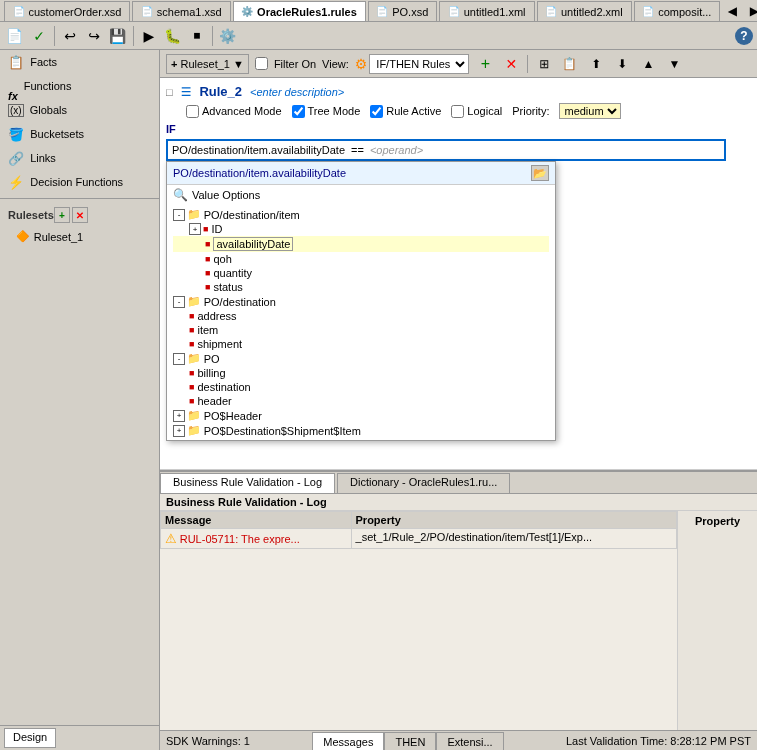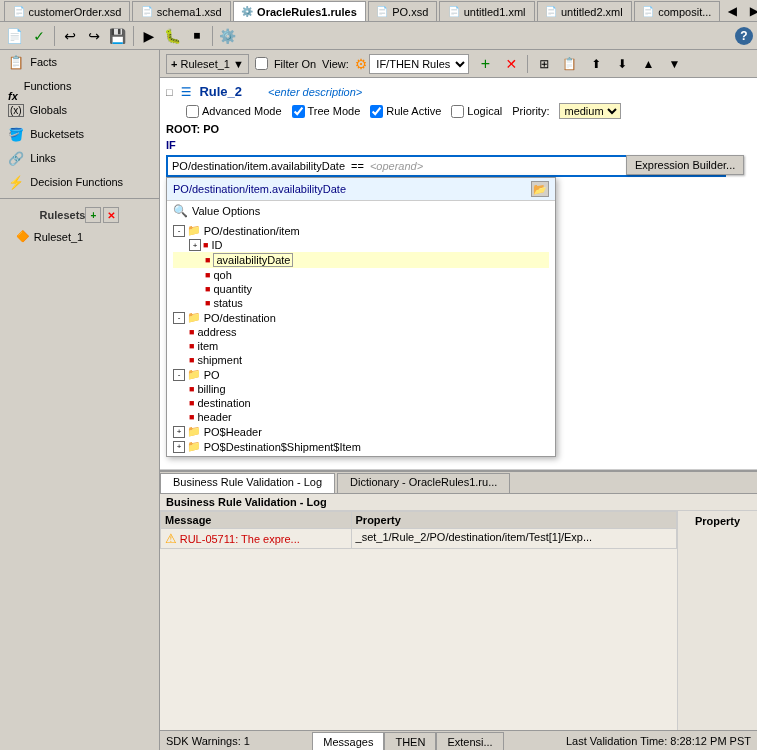--- a/index.html
+++ b/index.html
@@ -84,21 +84,21 @@
     }
     .sidebar-icon { margin-right: 6px; font-size: 13px; }
     
     .sidebar-section-header {
       padding: 4px 8px;
       font-weight: bold;
       font-size: 11px;
       color: #333;
       display: flex;
       align-items: center;
-      justify-content: center;
+      justify-content: flex-start;
     }
     .sidebar-section-buttons { display: flex; gap: 2px; }
     .sidebar-btn {
       width: 16px; height: 16px;
       background: #d4d0c8;
       border: 1px solid #999;
       display: flex; align-items: center; justify-content: center;
       cursor: pointer; font-size: 10px; font-weight: bold;
     }
     
@@ -511,20 +511,25 @@
         <div class="sidebar-btn" style="color:red;">✕</div>
       </div>
     </div>
     <div class="ruleset-item">
       <span class="ruleset-icon" style="color:#ff8800;">🔶</span>
       <span>Ruleset_1</span>
     </div>
 
     <div style="flex:1;"></div>
 
+    <div style="border-top:1px solid #999; padding:2px 0;">
+      <div class="design-tab" style="background:white; border:1px solid #999; display:inline-block; margin-left:4px; padding:2px 8px;">
+        <span>Design</span>
+      </div>
+    </div>
   </div>
 
   <div class="content-area">
 
     <div class="ruleset-header">
       <div class="ruleset-header-btn">
         <span style="font-weight:bold; margin-right:3px;">+</span>
         <span>Ruleset_1</span>
         <span style="margin-left:3px;">▼</span>
       </div>
@@ -549,21 +554,21 @@
       <div class="icon-btn">▲</div>
       <div class="icon-btn">▼</div>
     </div>
 
     <div class="rule-area">
 
       <div class="rule-header-row">
         <span style="color:#666;">□</span>
         <span style="color:#0066cc; font-size:12px;">☰</span>
         <span class="rule-name">Rule_2</span>
-        <span class="rule-desc" style="color:#0066cc;margin-left:18px;">&lt;enter description&gt;</span>
+        <span class="rule-desc" style="color:#0066cc;">&lt;enter description&gt;</span>
       </div>
 
       <div class="rule-options-row">
         <div class="checkbox-label">
           <input type="checkbox" style="">
           <label>Advanced Mode</label>
         </div>
         <div class="checkbox-label">
           <input type="checkbox" checked="" style="">
           <label>Tree Mode</label>
@@ -578,21 +583,20 @@
         </div>
         <span>Priority:</span>
         <select style="font-size:11px; border:1px solid #999; background:#fef9c3;">
           <option>medium</option>
           <option>low</option>
           <option>high</option>
         </select>
       </div>
 
 
-      <div class="root-label">ROOT: PO</div>
 
       <div class="if-label">IF</div>
 
       <div class="expression-container">
         <div class="expression-input" style="display:flex; align-items:center;">
           <span>PO/destination/item.availabilityDate</span>
           <span style="margin: 0 6px;">==</span>
           <span class="operand-span">&lt;operand&gt;</span>
         </div>
 
@@ -685,23 +689,20 @@
             <div class="tree-item">
               <span class="expand-icon">+</span>
               <span style="color:#cc6600; margin-right:3px;">📁</span>
               <span>PO$Destination$Shipment$Item</span>
             </div>
 
           </div>
 
         </div>
 
-        <div style="position:absolute; top:0; left:460px; z-index:200;">
-          <button class="expr-builder-btn" style="position:static; background:#d4d0c8; border:1px solid #999; padding:3px 8px; font-size:11px; cursor:pointer; box-shadow:1px 1px 2px rgba(0,0,0,0.3);">Expression Builder...</button>
-        </div>
       </div>
 
     </div>
 
     <div class="bottom-panel">
       <div class="bottom-tabs">
         <div class="bottom-tab active">Business Rule Validation - Log</div>
         <div class="bottom-tab">Dictionary - OracleRules1.ru...</div>
       </div>
 

